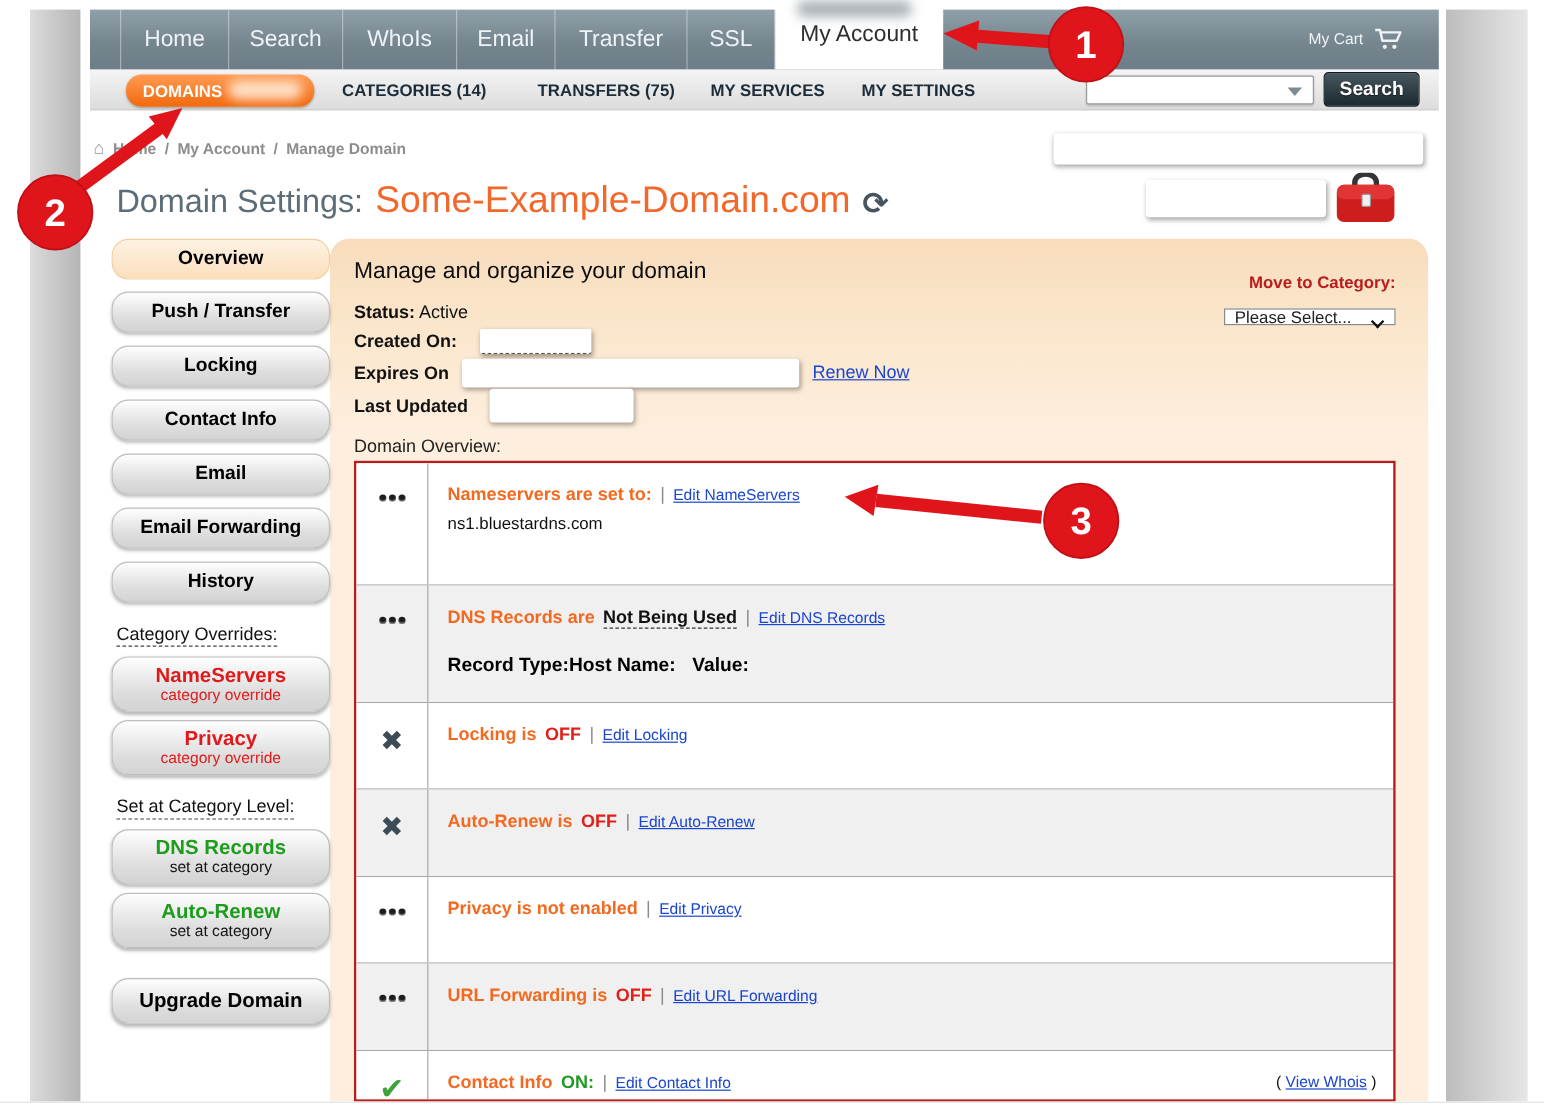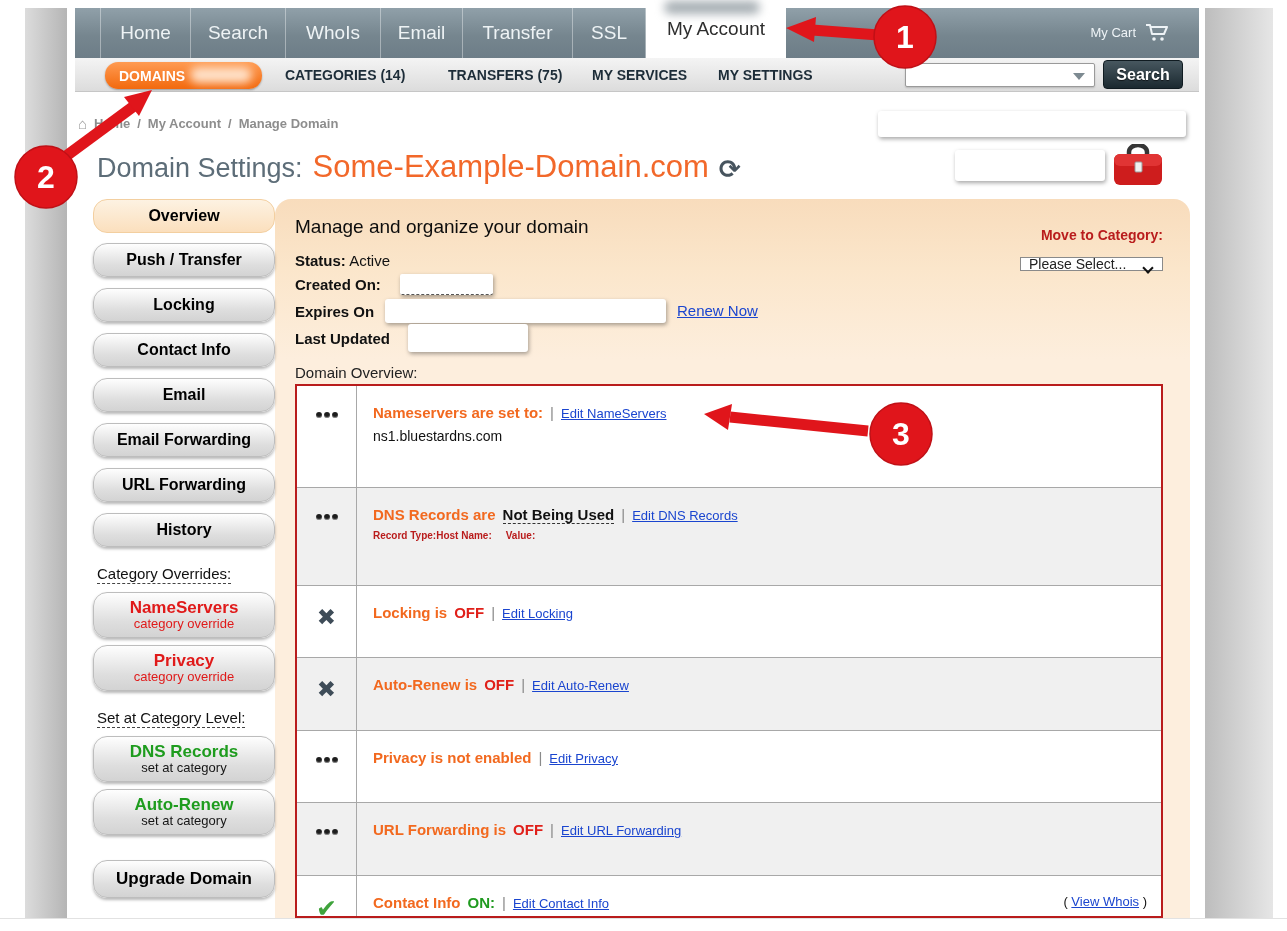--- a/index.html
+++ b/index.html
@@ -117,21 +117,21 @@
             padding-top:22px; }
   .t-body { flex:1; padding:18px 18px 0 16px; position:relative; }
   .t-line1 { display:flex; align-items:baseline; gap:7px; font-size:15px; flex-wrap:wrap; }
   .ot { color:#f2691f; font-weight:bold; }
   .st-red { color:#e0201a; font-weight:bold; }
   .st-green { color:#1f9a1f; font-weight:bold; }
   .st-dashed { color:#111; font-weight:bold; border-bottom:1px dashed #333; }
   .pipe { color:#8a8a8a; }
   .t-line1 a { font-size:13px; }
   .ns-line { font-size:14px; color:#101010; line-height:21px; margin-top:5px; }
-  .rec-line { font-size:10px; font-weight:bold; color:#b91c1c; margin-top:6px; }
+  .rec-line { font-size:16px; font-weight:bold; color:#000000; margin-top:22px; }
   .rec-line .sp { margin-right:14px; }
   .dots { display:flex; gap:2px; margin-top:4px; }
   .dots i { width:6px; height:6px; border-radius:50%; background:#1d1d1d;
             box-shadow:inset 0 -1px 1px rgba(255,255,255,.5); }
   .xmark { font-size:23px; font-weight:bold; color:#3e4c58; line-height:1; margin-top:-2px; }
   .chk { font-size:25px; font-weight:bold; color:#3fa33c; line-height:1; margin-top:-2px; }
   .aside-whois { position:absolute; right:14px; top:18px; font-size:13px; color:#111; }
   .h102{min-height:102px}.h98{min-height:98px}.h72{min-height:72px}.h73{min-height:73px}.h60{min-height:60px}
 
   
@@ -208,21 +208,20 @@
 
   <div class="panel"></div>
 
   <div class="sidebar">
     <div class="btn-side active">Overview</div>
     <div class="btn-side gap10">Push / Transfer</div>
     <div class="btn-side gap11">Locking</div>
     <div class="btn-side gap11">Contact Info</div>
     <div class="btn-side gap11">Email</div>
     <div class="btn-side gap11">Email Forwarding</div>
-    <div class="btn-side gap11">URL Forwarding</div>
     <div class="btn-side gap11">History</div>
 
     <div class="side-heading">Category Overrides:</div>
     <div class="btn-side btn-two">
       <span class="bt-title red-t">NameServers</span>
       <span class="bt-sub red-t">category override</span>
     </div>
     <div class="btn-side btn-two gap7">
       <span class="bt-title red-t">Privacy</span>
       <span class="bt-sub red-t">category override</span>

